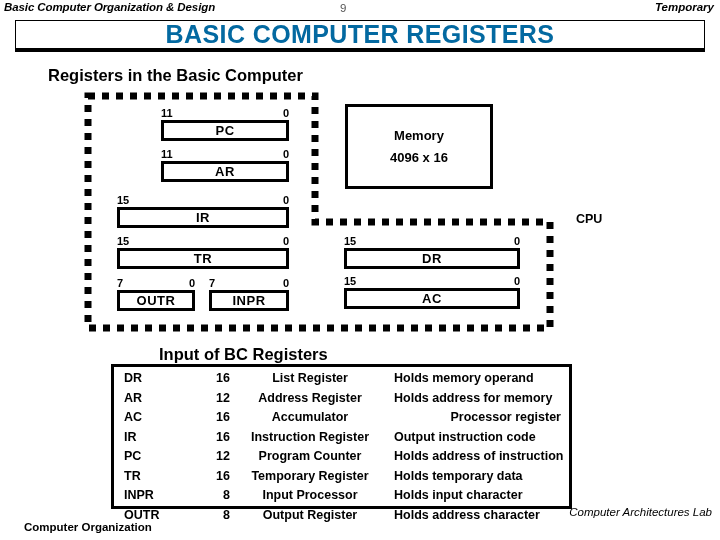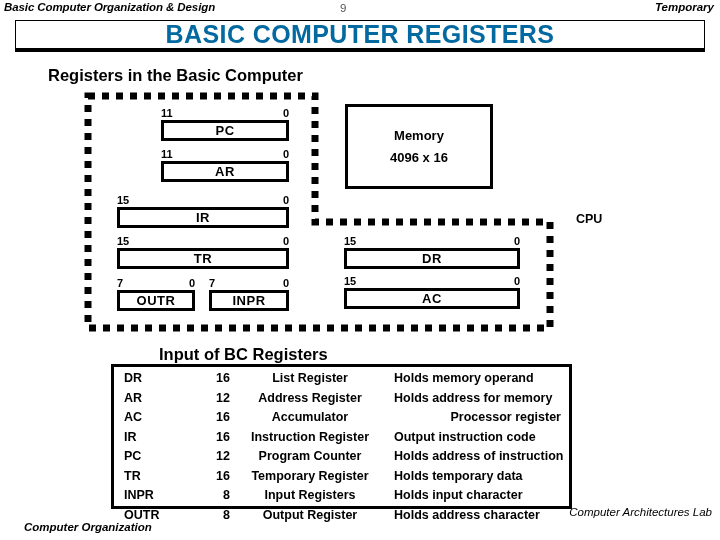--- a/index.html
+++ b/index.html
@@ -184,21 +184,20 @@
   .col-name { width: 160px; text-align: center; }
   .col-desc { text-align: left; padding-left: 4px !important; }
   .col-desc.right { text-align: right; padding-right: 8px !important; }
 
   
   #footer-left {
     position: absolute;
     left: 24px; bottom: 7px;
     font-size: 11.5px;
     font-weight: bold;
-    font-style: italic;
     white-space: nowrap;
   }
   #footer-right {
     position: absolute;
     right: 8px; bottom: 22px;
     font-size: 11.5px;
     font-weight: normal;
     font-style: italic;
     white-space: nowrap;
   }
@@ -345,21 +344,21 @@
         </tr>
         <tr>
           <td class="col-sym">TR</td>
           <td class="col-bits">16</td>
           <td class="col-name">Temporary Register</td>
           <td class="col-desc">Holds temporary data</td>
         </tr>
         <tr>
           <td class="col-sym">INPR</td>
           <td class="col-bits">8</td>
-          <td class="col-name">Input Registers</td>
+          <td class="col-name">Input Processor</td>
           <td class="col-desc">Holds input character</td>
         </tr>
         <tr>
           <td class="col-sym">OUTR</td>
           <td class="col-bits">8</td>
           <td class="col-name">Output Register</td>
           <td class="col-desc">Holds address character</td>
         </tr>
       </tbody>
   </table>

